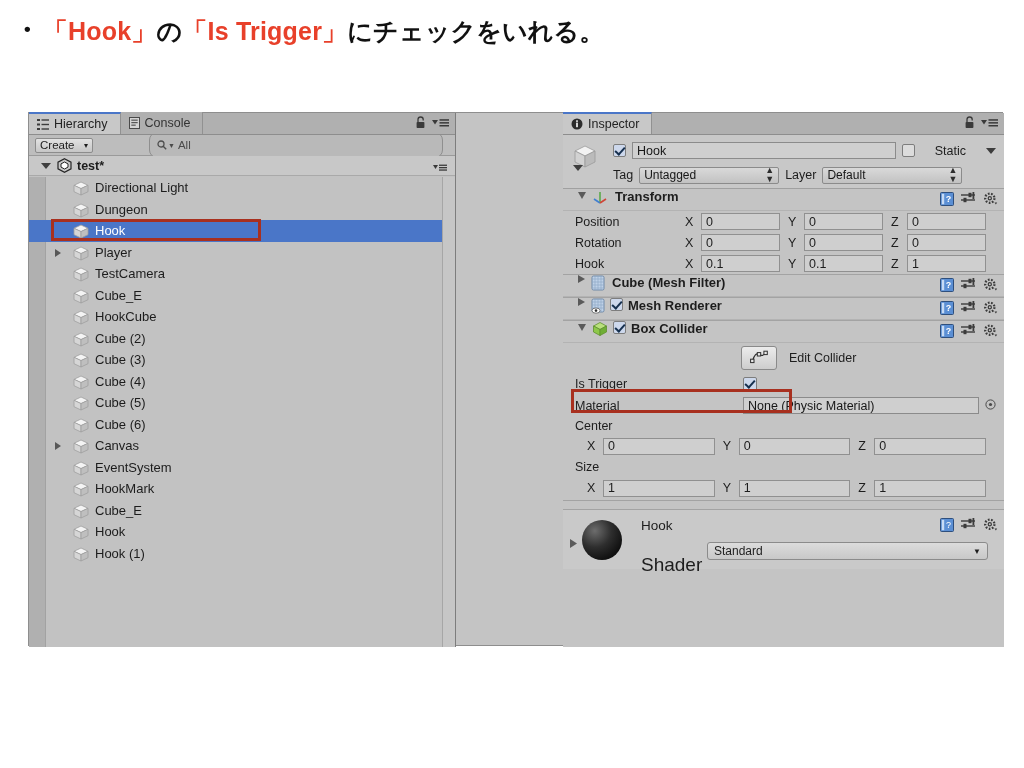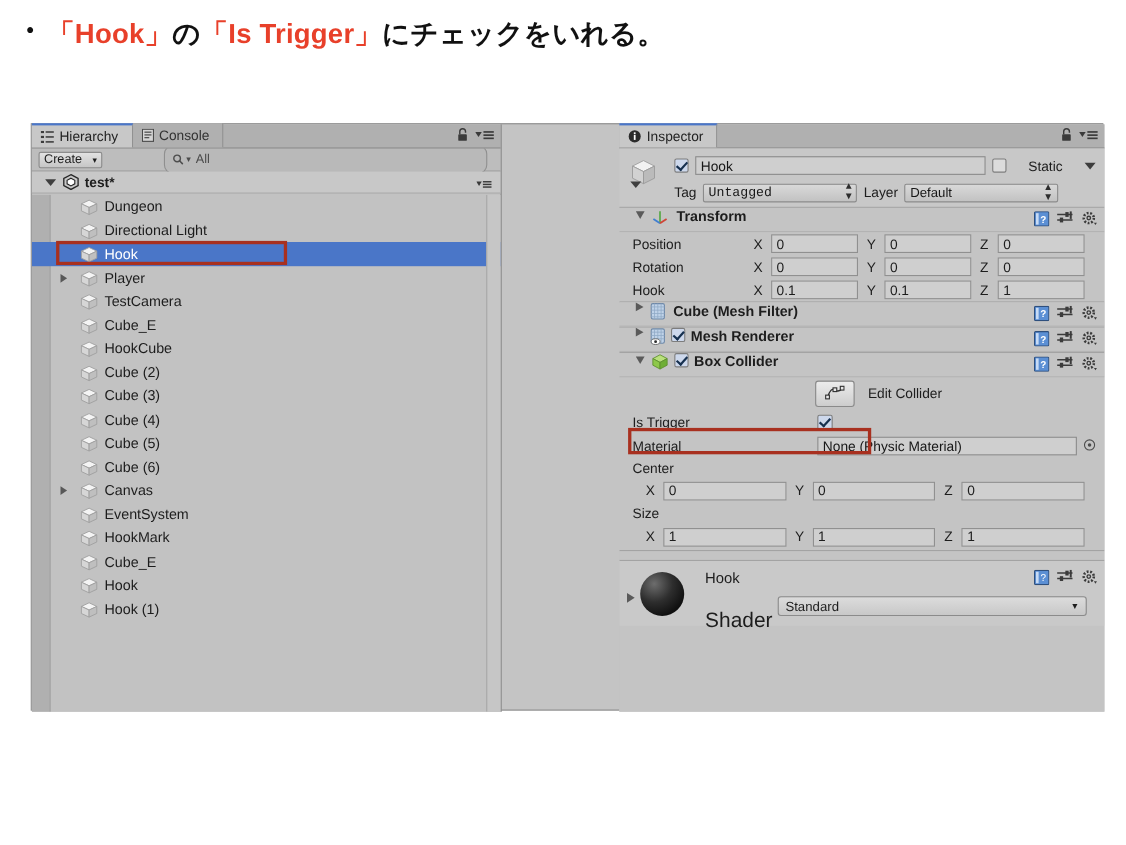--- a/index.html
+++ b/index.html
@@ -407,29 +407,29 @@
 
     <div id="hierarchy-list">
       <div class="left-gutter"></div>
       <div id="h-rows">
           <div class="h-row">
             <span class="cube-ic"><svg width="16" height="15" viewBox="0 0 16 15">
                 <polygon points="8,1 15,4.3 8,7.6 1,4.3" fill="#f4f4f4" stroke="#9e9e9e" stroke-width="0.8"></polygon>
                 <polygon points="1,4.3 8,7.6 8,14 1,10.7" fill="#d6d6d6" stroke="#9e9e9e" stroke-width="0.8"></polygon>
                 <polygon points="15,4.3 8,7.6 8,14 15,10.7" fill="#bfbfbf" stroke="#9e9e9e" stroke-width="0.8"></polygon>
               </svg></span>
+            <span class="lbl">Directional Light</span>
+          </div>
+          <div class="h-row">
+            <span class="cube-ic"><svg width="16" height="15" viewBox="0 0 16 15">
+                <polygon points="8,1 15,4.3 8,7.6 1,4.3" fill="#f4f4f4" stroke="#9e9e9e" stroke-width="0.8"></polygon>
+                <polygon points="1,4.3 8,7.6 8,14 1,10.7" fill="#d6d6d6" stroke="#9e9e9e" stroke-width="0.8"></polygon>
+                <polygon points="15,4.3 8,7.6 8,14 15,10.7" fill="#bfbfbf" stroke="#9e9e9e" stroke-width="0.8"></polygon>
+              </svg></span>
             <span class="lbl">Dungeon</span>
-          </div>
-          <div class="h-row">
-            <span class="cube-ic"><svg width="16" height="15" viewBox="0 0 16 15">
-                <polygon points="8,1 15,4.3 8,7.6 1,4.3" fill="#f4f4f4" stroke="#9e9e9e" stroke-width="0.8"></polygon>
-                <polygon points="1,4.3 8,7.6 8,14 1,10.7" fill="#d6d6d6" stroke="#9e9e9e" stroke-width="0.8"></polygon>
-                <polygon points="15,4.3 8,7.6 8,14 15,10.7" fill="#bfbfbf" stroke="#9e9e9e" stroke-width="0.8"></polygon>
-              </svg></span>
-            <span class="lbl">Directional Light</span>
           </div>
           <div class="h-row selected">
             <span class="cube-ic"><svg width="16" height="15" viewBox="0 0 16 15">
                 <polygon points="8,1 15,4.3 8,7.6 1,4.3" fill="#f4f4f4" stroke="#9e9e9e" stroke-width="0.8"></polygon>
                 <polygon points="1,4.3 8,7.6 8,14 1,10.7" fill="#d6d6d6" stroke="#9e9e9e" stroke-width="0.8"></polygon>
                 <polygon points="15,4.3 8,7.6 8,14 15,10.7" fill="#bfbfbf" stroke="#9e9e9e" stroke-width="0.8"></polygon>
               </svg></span>
             <span class="lbl">Hook</span>
           </div>
           <div class="h-row">
@@ -608,21 +608,21 @@
             <span>Hook</span>
           </div>
           <div class="static-box">
             <span class="chk"></span>
             <span>Static</span>
             <span class="tri-down"></span>
           </div>
         </div>
         <div class="tag-row" style="padding-left:42px;">
           <span>Tag</span>
-          <div class="popup" style="width:140px;font-family:Liberation Mono, monospace;">
+          <div class="popup" style="width:140px;">
             <span>Untagged</span>
             <span class="updown">▲<br>▼</span>
           </div>
           <span>Layer</span>
           <div class="popup" style="width:140px;">
             <span>Default</span>
             <span class="updown">▲<br>▼</span>
           </div>
         </div>
       </div>

